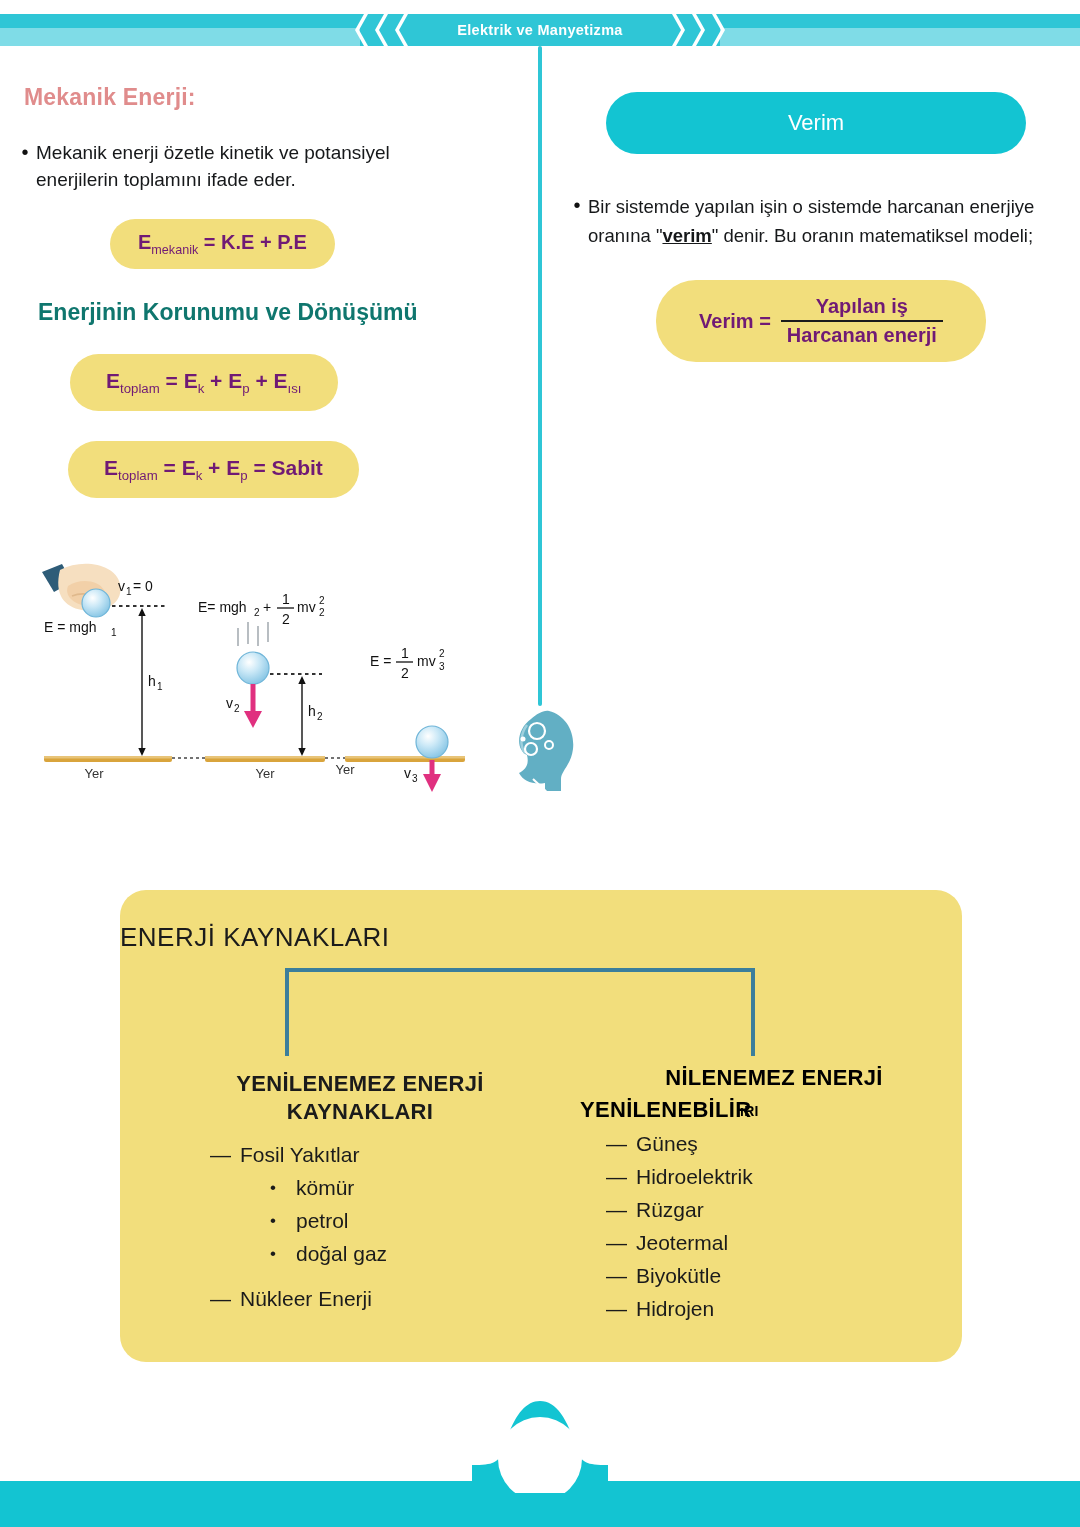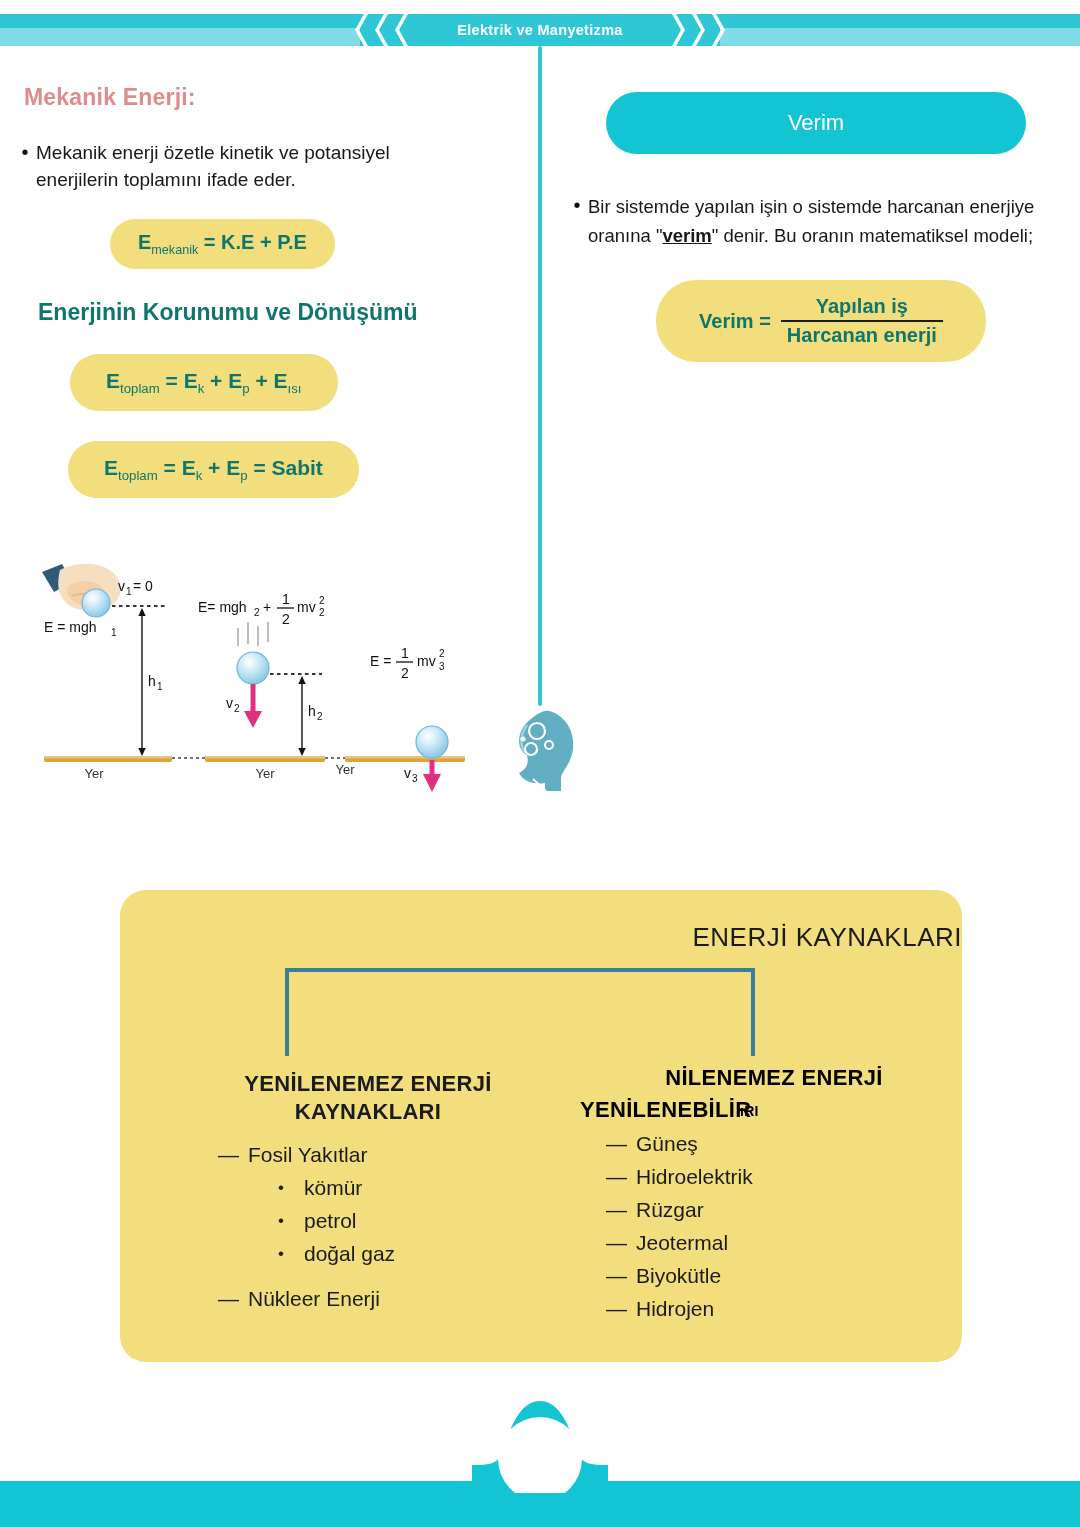--- a/index.html
+++ b/index.html
@@ -116,21 +116,21 @@
     font-size: 19px;
     line-height: 27px;
     color: #16181a;
   }
 
   
   .pill {
     background: #F2DE7C;
     border-radius: 40px;
     display: inline-block;
-    color: #0f766e;
+    color: #701a75;
     text-align: right;
   }
 
   .pill-mek {
     margin: 26px 0 0 110px;
     padding: 12px 28px;
     font-size: 20px;
     font-weight: bold;
   }
 
@@ -231,40 +231,40 @@
     height: 472px;
     background: #F2DE7C;
     border-radius: 26px;
   }
 
   .energy-title {
     position: absolute;
     left: 0;
     top: 32px;
     width: 842px;
-    text-align: right;
+    text-align: left;
     font-size: 26px;
     color: #1b1b1b;
     letter-spacing: 0.5px;
   }
 
   .bracket {
     position: absolute;
     left: 165px;
     top: 78px;
     width: 470px;
     height: 88px;
     border-top: 4px solid #3C7E9B;
     border-left: 4px solid #3C7E9B;
     border-right: 4px solid #3C7E9B;
   }
 
   .col-left-src {
     position: absolute;
-    left: 38px;
+    left: 30px;
     top: 180px;
     width: 420px;
   }
   .col-right-src {
     position: absolute;
     left: 460px;
     top: 175px;
     width: 382px;
   }
 

